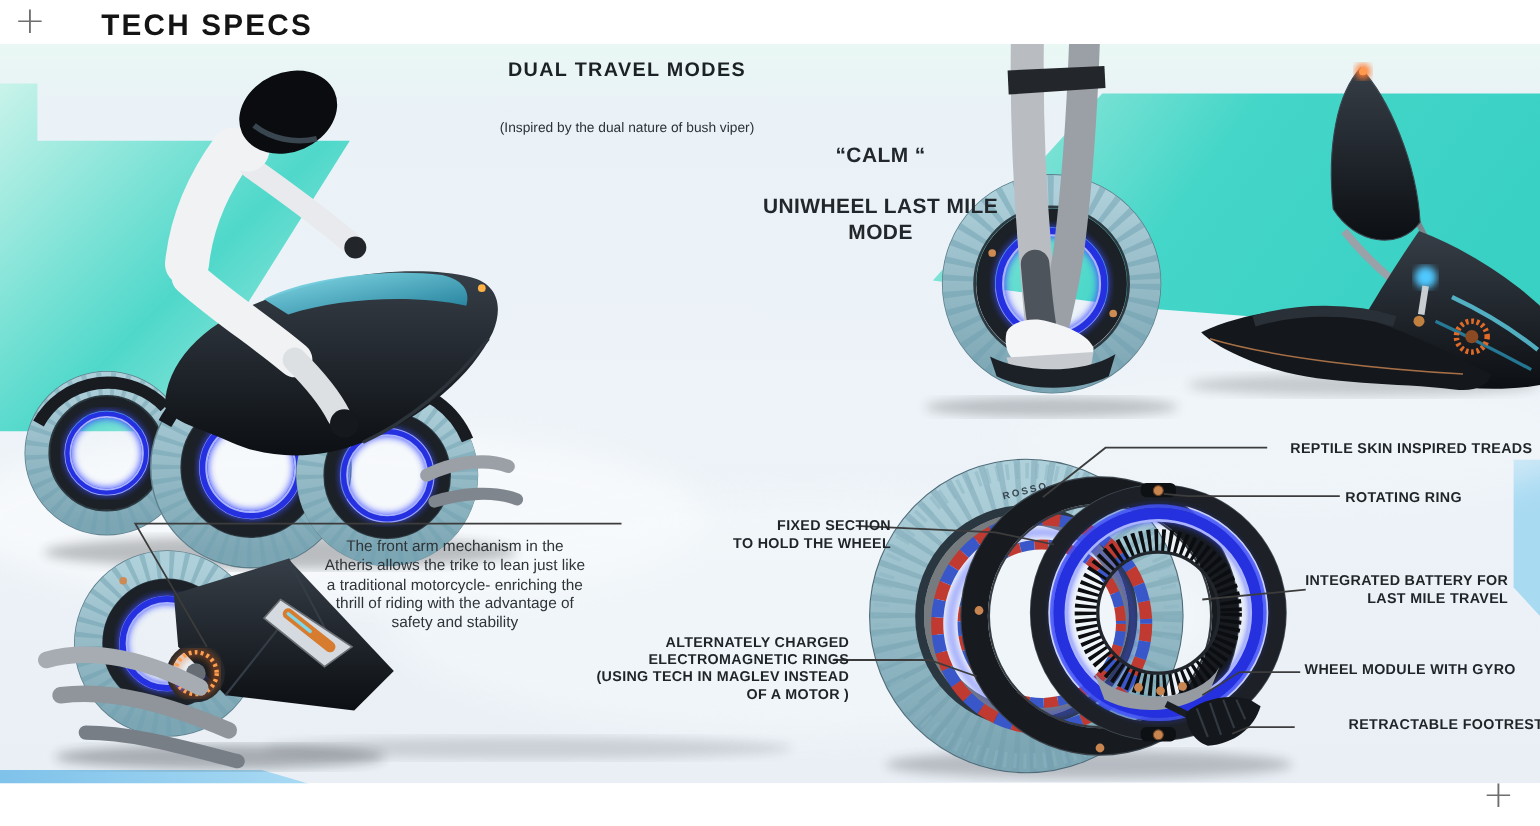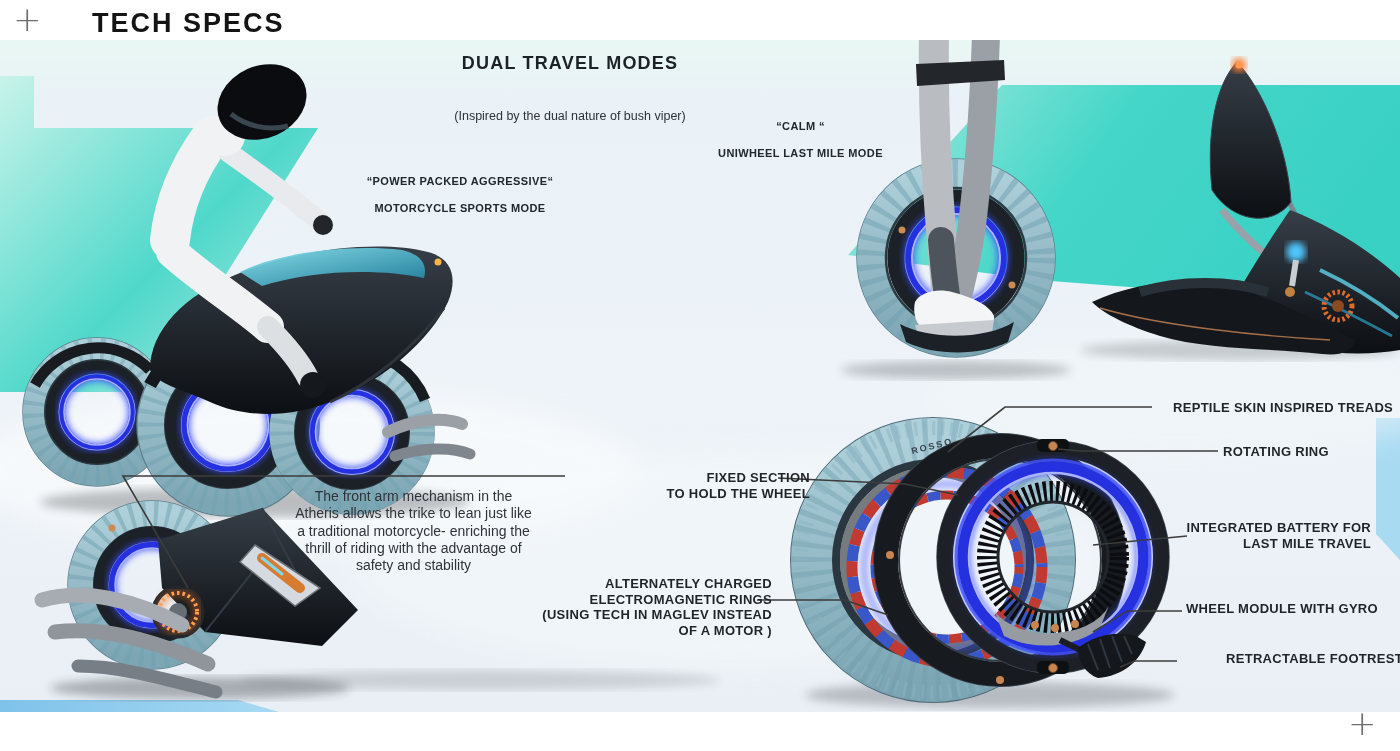--- a/index.html
+++ b/index.html
@@ -7,21 +7,21 @@
         font-family:"Liberation Sans",sans-serif;}
   .plus-mark{position:absolute;color:#6f6f6f;font-size:34px;font-weight:200;line-height:1;
              font-family:"DejaVu Sans",sans-serif;}
   .page-title{position:absolute;left:70px;top:8px;font-size:27px;font-weight:700;
               letter-spacing:2px;color:#141414;margin-left:22px;}
   .canvas{position:absolute;left:0;top:40px;width:1400px;height:672px;}
   .canvas svg{position:absolute;left:0;top:0;}
   .txt{position:absolute;color:#23282c;white-space:pre-line;}
   .hero-title{font-size:18px;font-weight:700;letter-spacing:1.2px;text-align:center;color:#1b2125;}
   .hero-sub{font-size:12.5px;font-weight:500;text-align:center;color:#2c3236;margin-top:36px;}
-  .mode-label{font-size:11px;font-weight:700;letter-spacing:.4px;text-align:center;
+  .mode-label{font-size:19px;font-weight:700;letter-spacing:.4px;text-align:center;
               line-height:1.22;color:#22272b;}
   .note{font-size:14px;font-weight:500;text-align:center;line-height:1.24;color:#2e3438;}
   .callout{font-size:13px;font-weight:700;letter-spacing:.3px;color:#1f2428;line-height:1.2;}
   .callout.center{text-align:right;}
   .nowrap{white-space:nowrap;}
 </style>
 </head>
 <body>
 
 <div class="page">
@@ -283,24 +283,20 @@
         <polyline points="1093,592 1127,571 1182,571"></polyline>
         <polyline points="1120,627 1135,621 1177,621"></polyline>
         <polyline points="565,436 123,436 188,548"></polyline>
       </g>
     </svg>
   </div>
 
   <div class="txt hero-title" style="left:420px;top:53px;width:300px;">DUAL TRAVEL MODES</div>
   <div class="txt hero-sub" style="left:395px;top:73px;width:350px;">(Inspired by the dual nature of bush viper)</div>
 
-  <div class="txt mode-label" style="left:325px;top:162px;width:270px;">
-    <span>“POWER PACKED AGGRESSIVE“</span><br>
-    <span>MOTORCYCLE SPORTS MODE</span>
-  </div>
 
   <div class="txt mode-label" style="left:688px;top:107px;width:225px;">
     <span>“CALM “</span><br>
     <span>UNIWHEEL LAST MILE MODE</span>
   </div>
 
 
   <div class="txt note" style="left:276px;top:488px;width:275px;">The front arm mechanism in the
 Atheris allows the trike to lean just like
 a traditional motorcycle- enriching the

